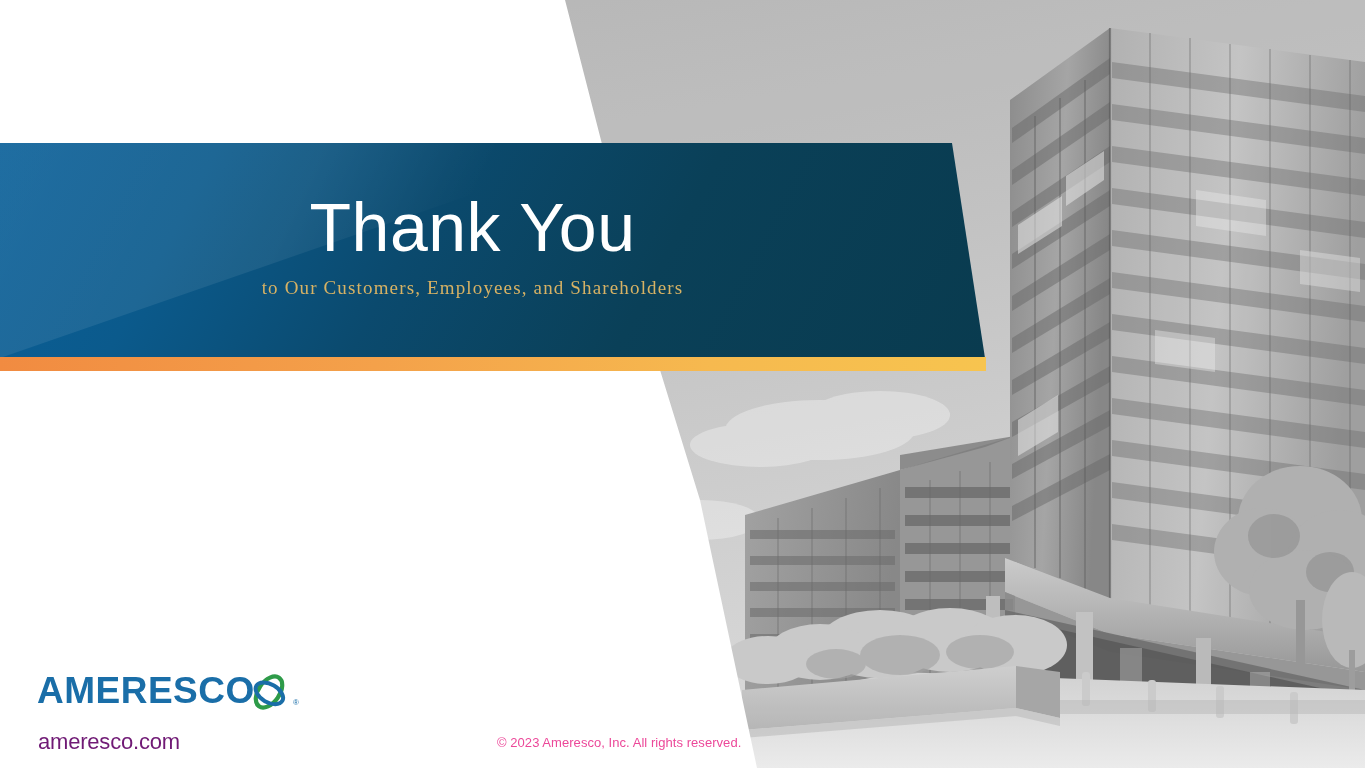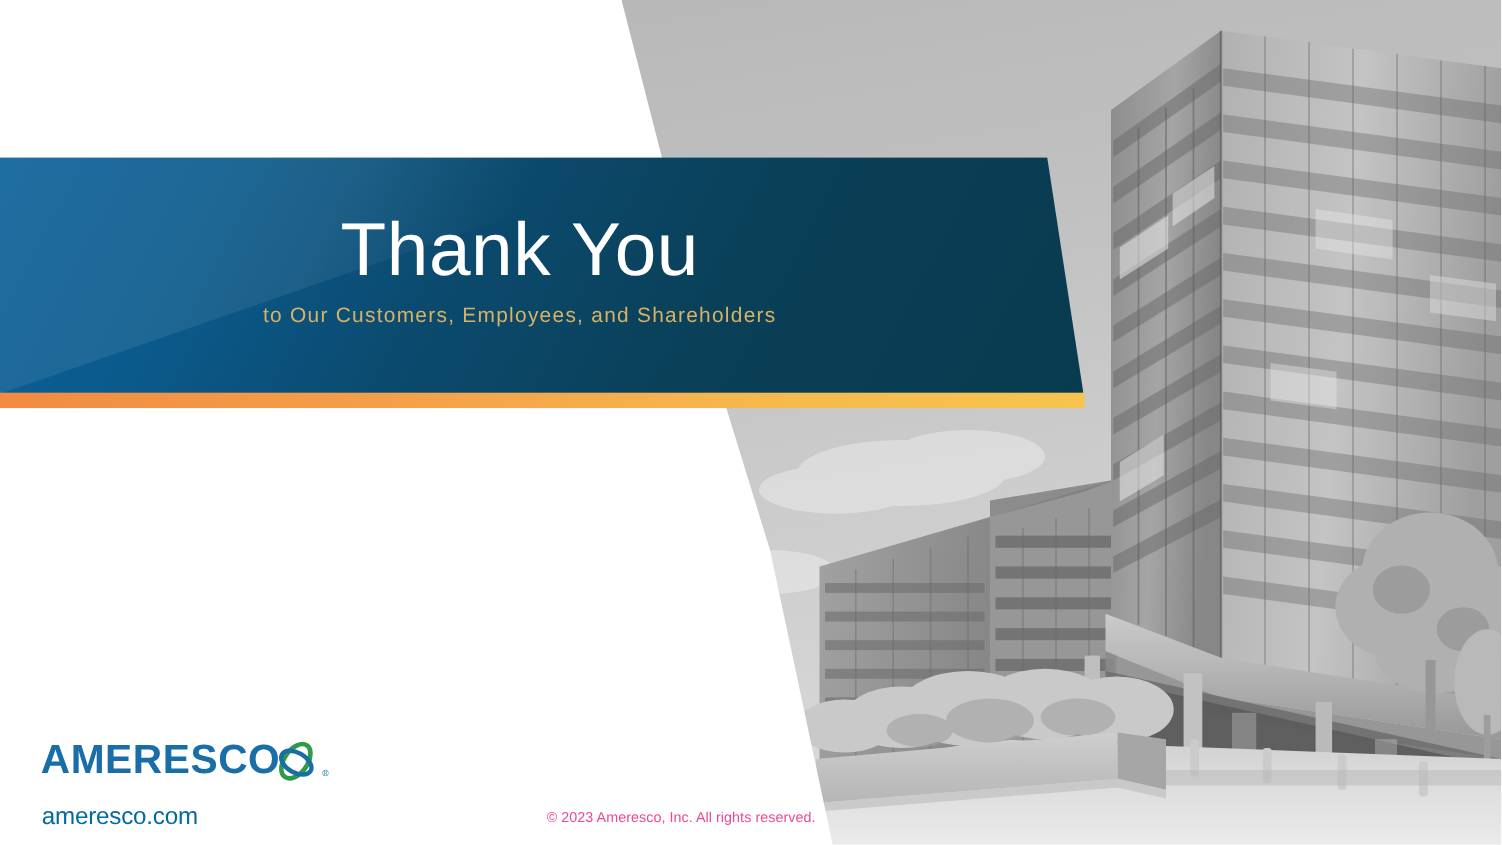--- a/index.html
+++ b/index.html
@@ -96,37 +96,38 @@
     position: absolute;
     left: 0;
     top: 277px;
     width: 945px;
     text-align: center;
     color: #d7b264;
     font-size: 19px;
     font-weight: 400;
     letter-spacing: 1.15px;
     white-space: nowrap;
+    font-family: Liberation Serif, serif;
   }
 
   
   .logo {
     position: absolute;
     left: 37px;
     top: 672px;
     display: flex;
     align-items: center;
     text-decoration: underline;
   }
   .logo svg { display: block; }
   .site-url {
     position: absolute;
     left: 38px;
     top: 729px;
-    color: #0369a1;
+    color: #701a75;
     font-size: 22px;
     font-weight: 400;
     letter-spacing: -0.2px;
   }
   .copyright {
     position: absolute;
     left: 497px;
     top: 735px;
     color: #ec4899;
     font-size: 13px;

